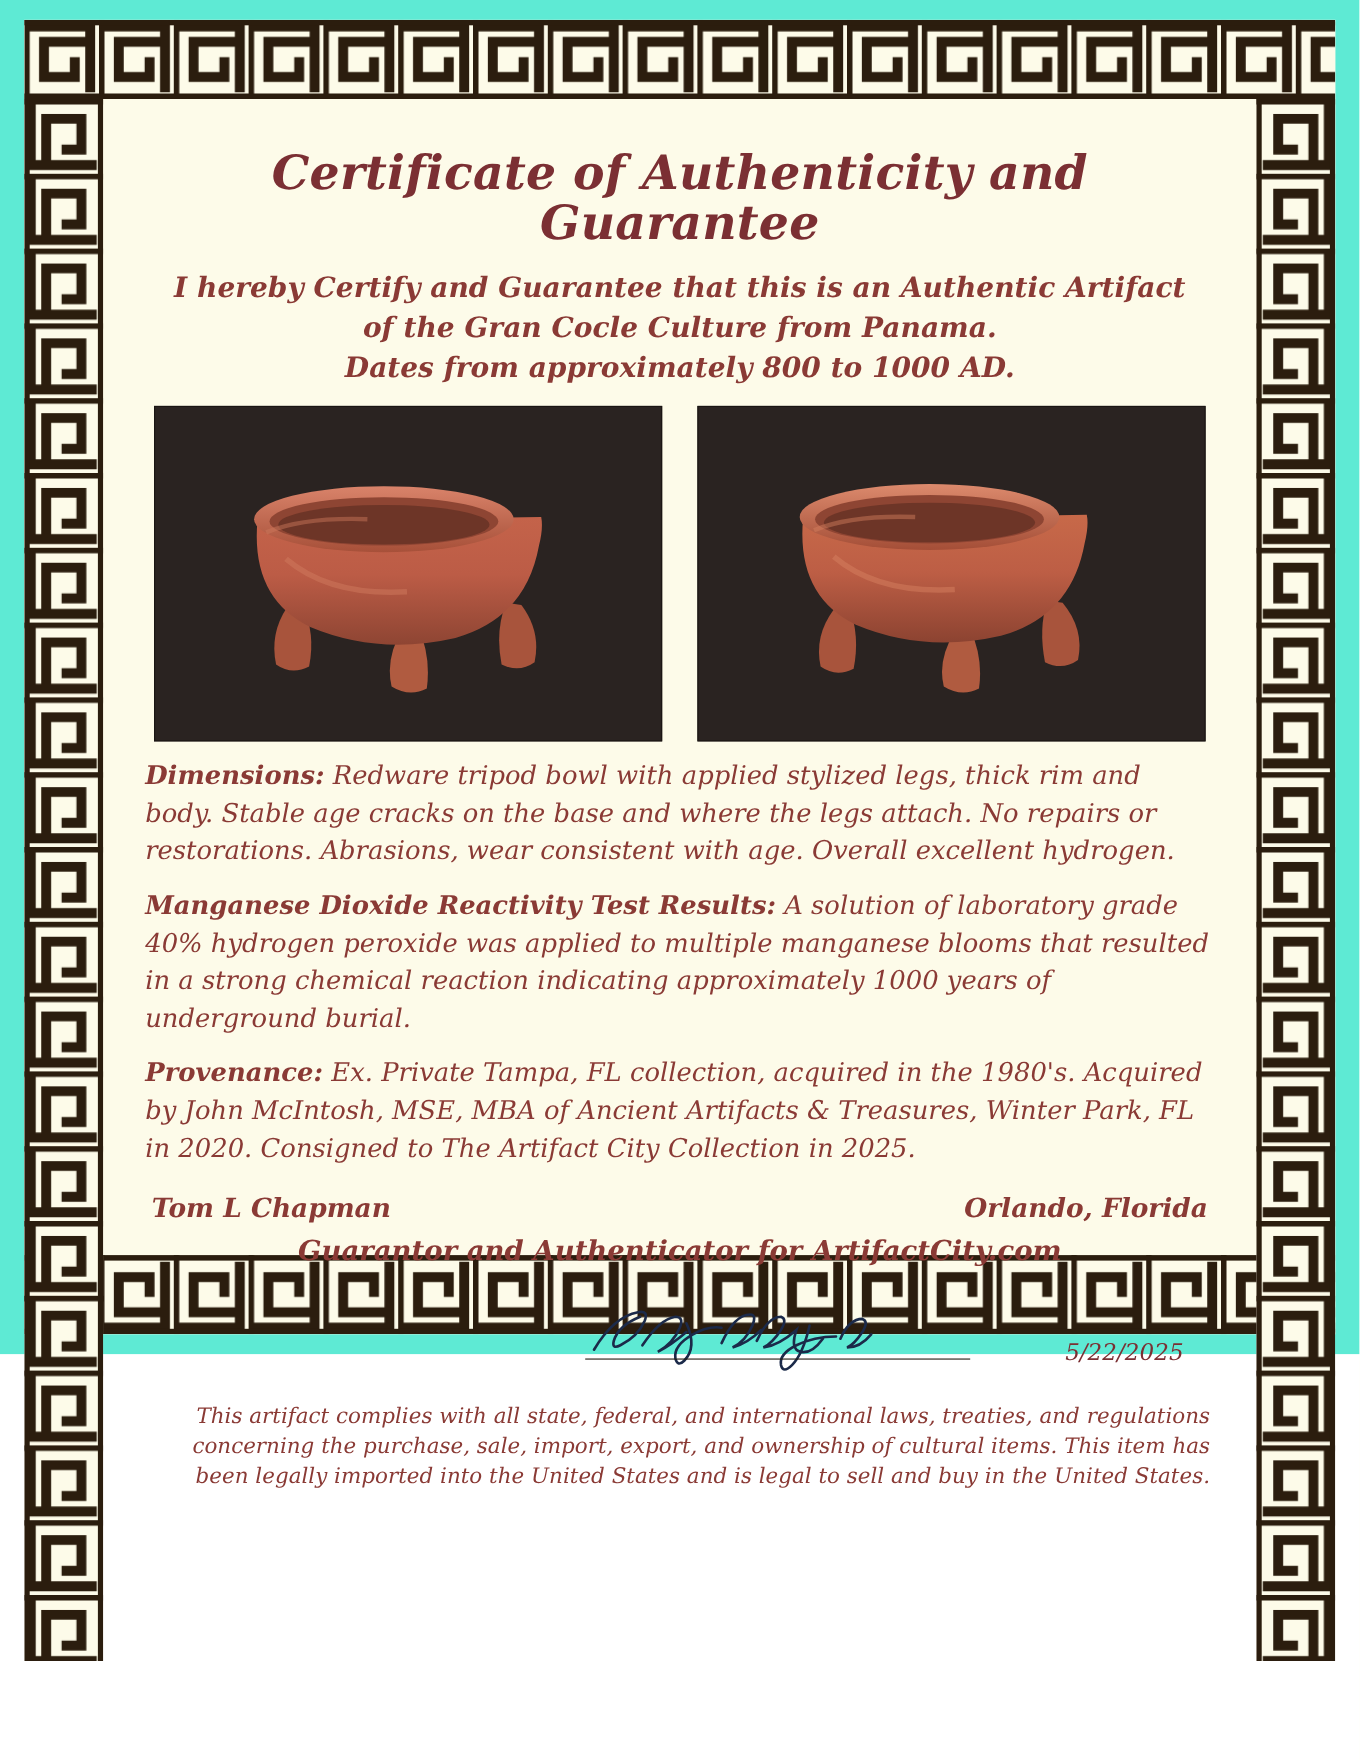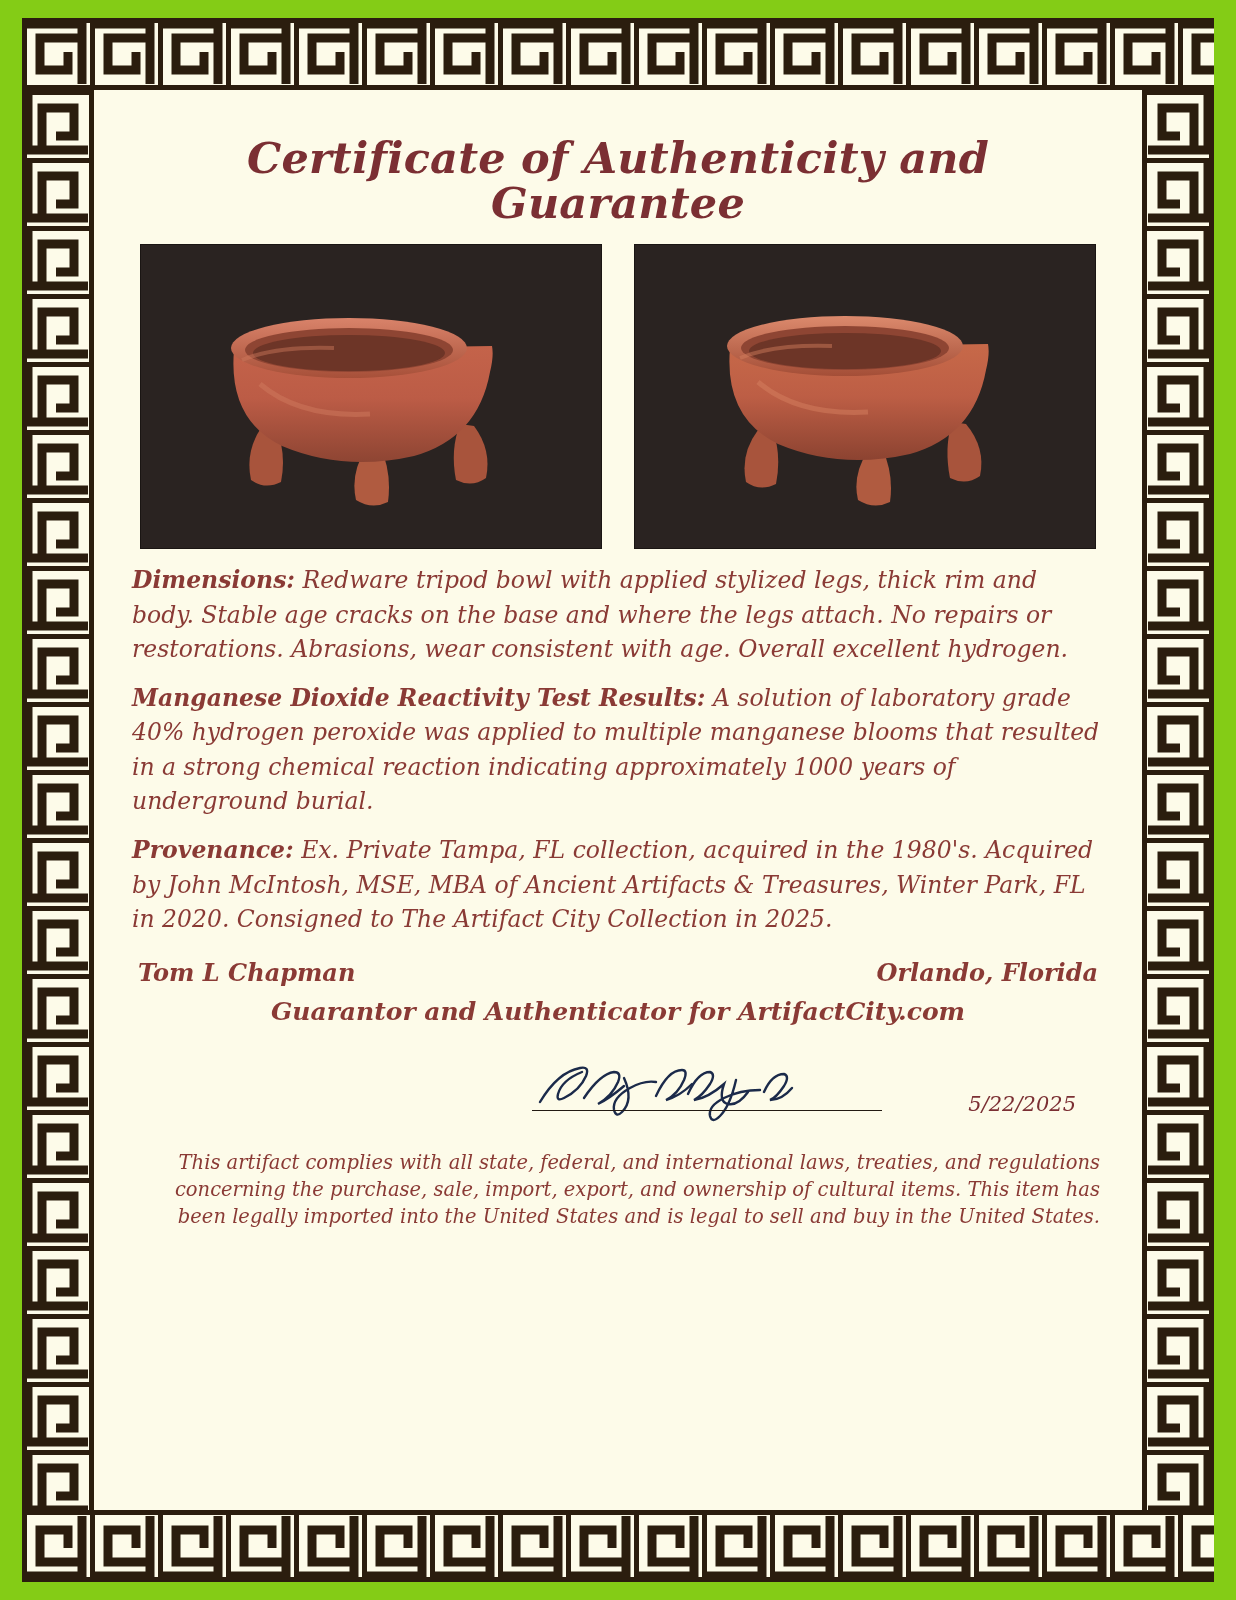--- a/index.html
+++ b/index.html
@@ -10,22 +10,22 @@
   body {
     width: 1236px;
     height: 1600px;
     font-family: "Liberation Serif", serif;
     overflow: hidden;
   }
 
   .page {
     position: relative;
     width: 1236px;
-    height: 1600px;
-    background: #84cc16;
+    height: 1231px;
+    background: #5eead4;
   }
 
   
   .border-frame {
     position: absolute;
     left: 22px;
     top: 18px;
     right: 22px;
     bottom: 18px;
     background: #fdfbe9;
@@ -247,20 +247,25 @@
         <rect x="67" y="0" width="5" height="1420" fill="#2b1d0e"></rect>
       </svg>
     </div>
 
   </div>
 
   <div class="content">
 
     <div class="cert-title">Certificate of Authenticity and Guarantee</div>
 
+    <div class="certify-block">
+      <div>I hereby Certify and Guarantee that this is an Authentic Artifact</div>
+      <div>of the Gran Cocle Culture from Panama.</div>
+      <div>Dates from approximately 800 to 1000 AD.</div>
+    </div>
 
     <div class="photos">
       <div class="photo">
         <svg class="bowl" viewBox="0 0 330 210">
           <defs>
             <linearGradient id="clayL" x1="0" y1="0" x2="0" y2="1">
               <stop offset="0%" stop-color="#c4634a"></stop>
               <stop offset="45%" stop-color="#bc5c46"></stop>
               <stop offset="100%" stop-color="#8e4533"></stop>
             </linearGradient>

